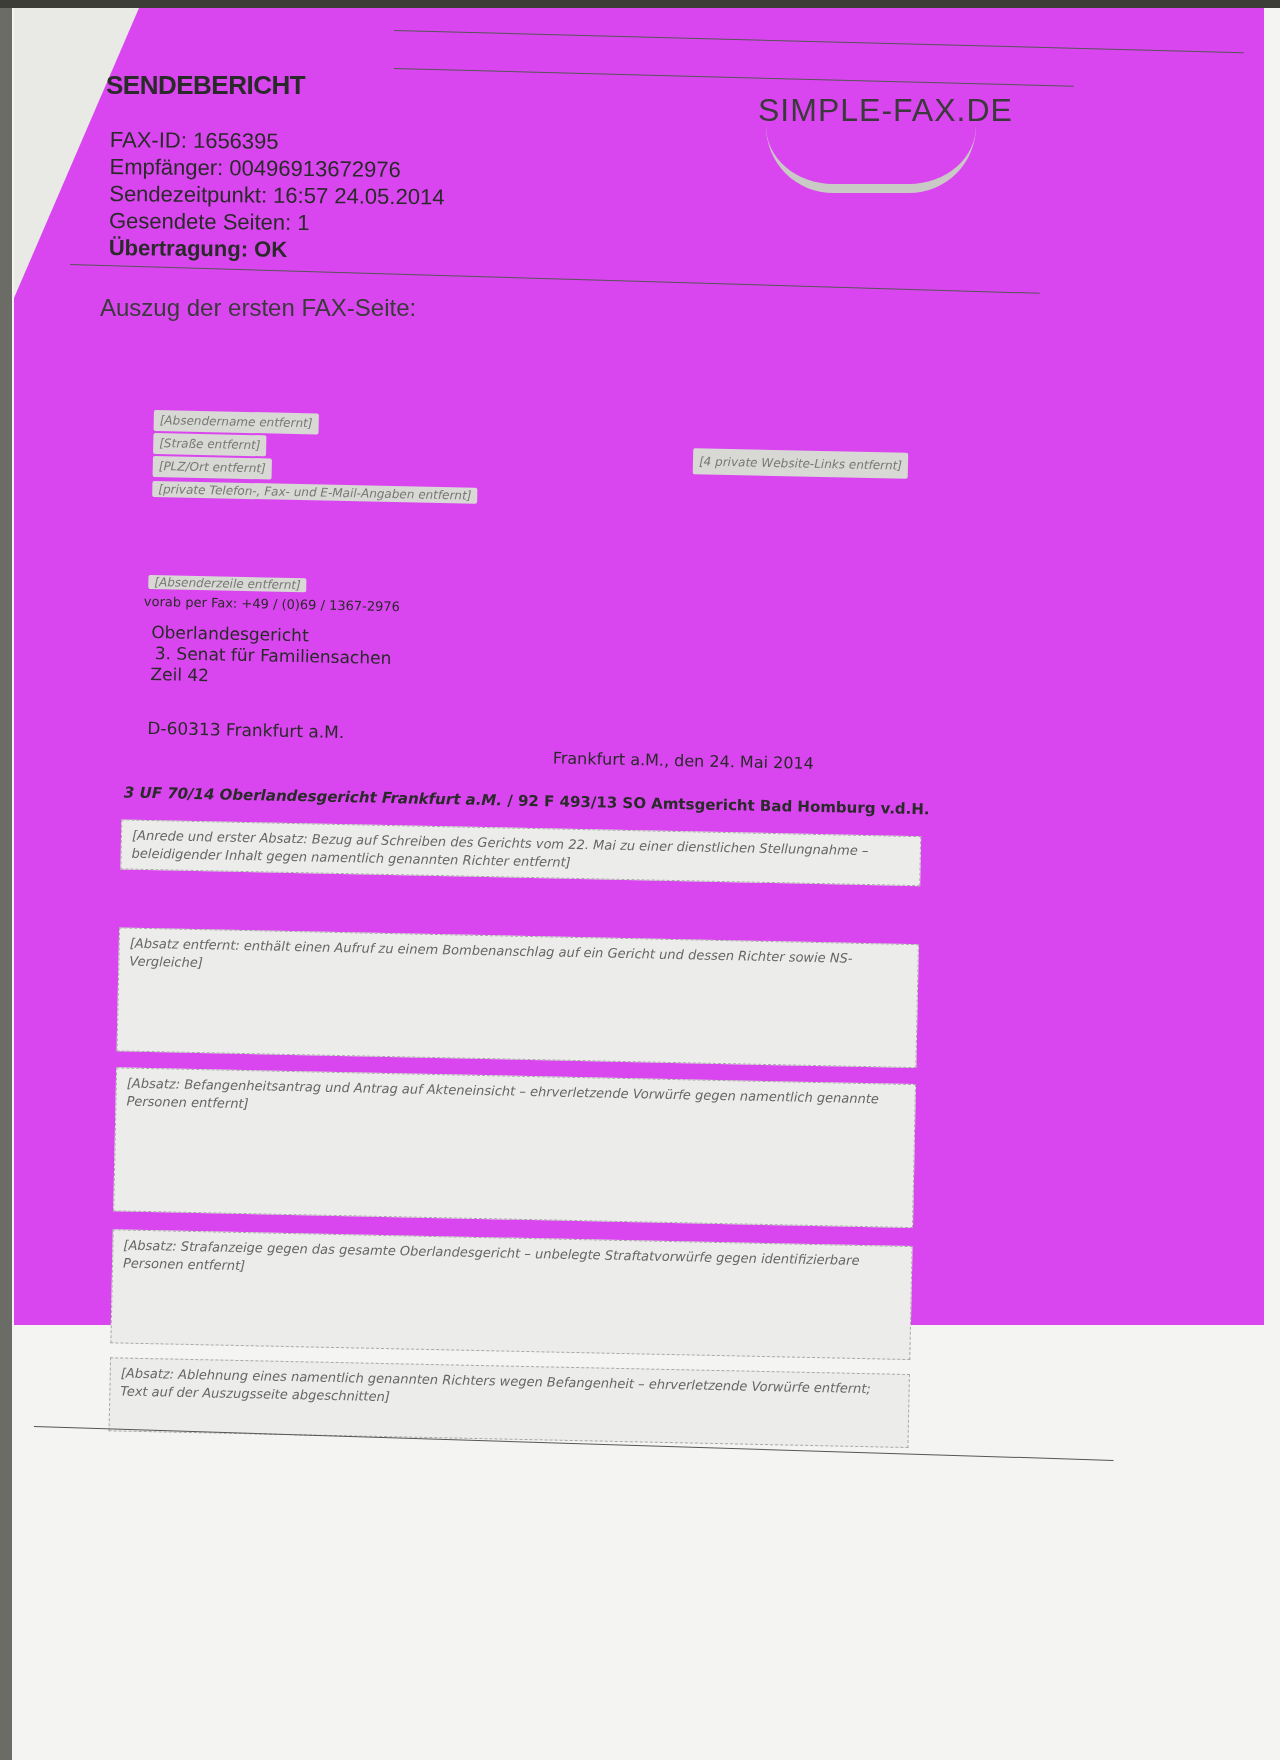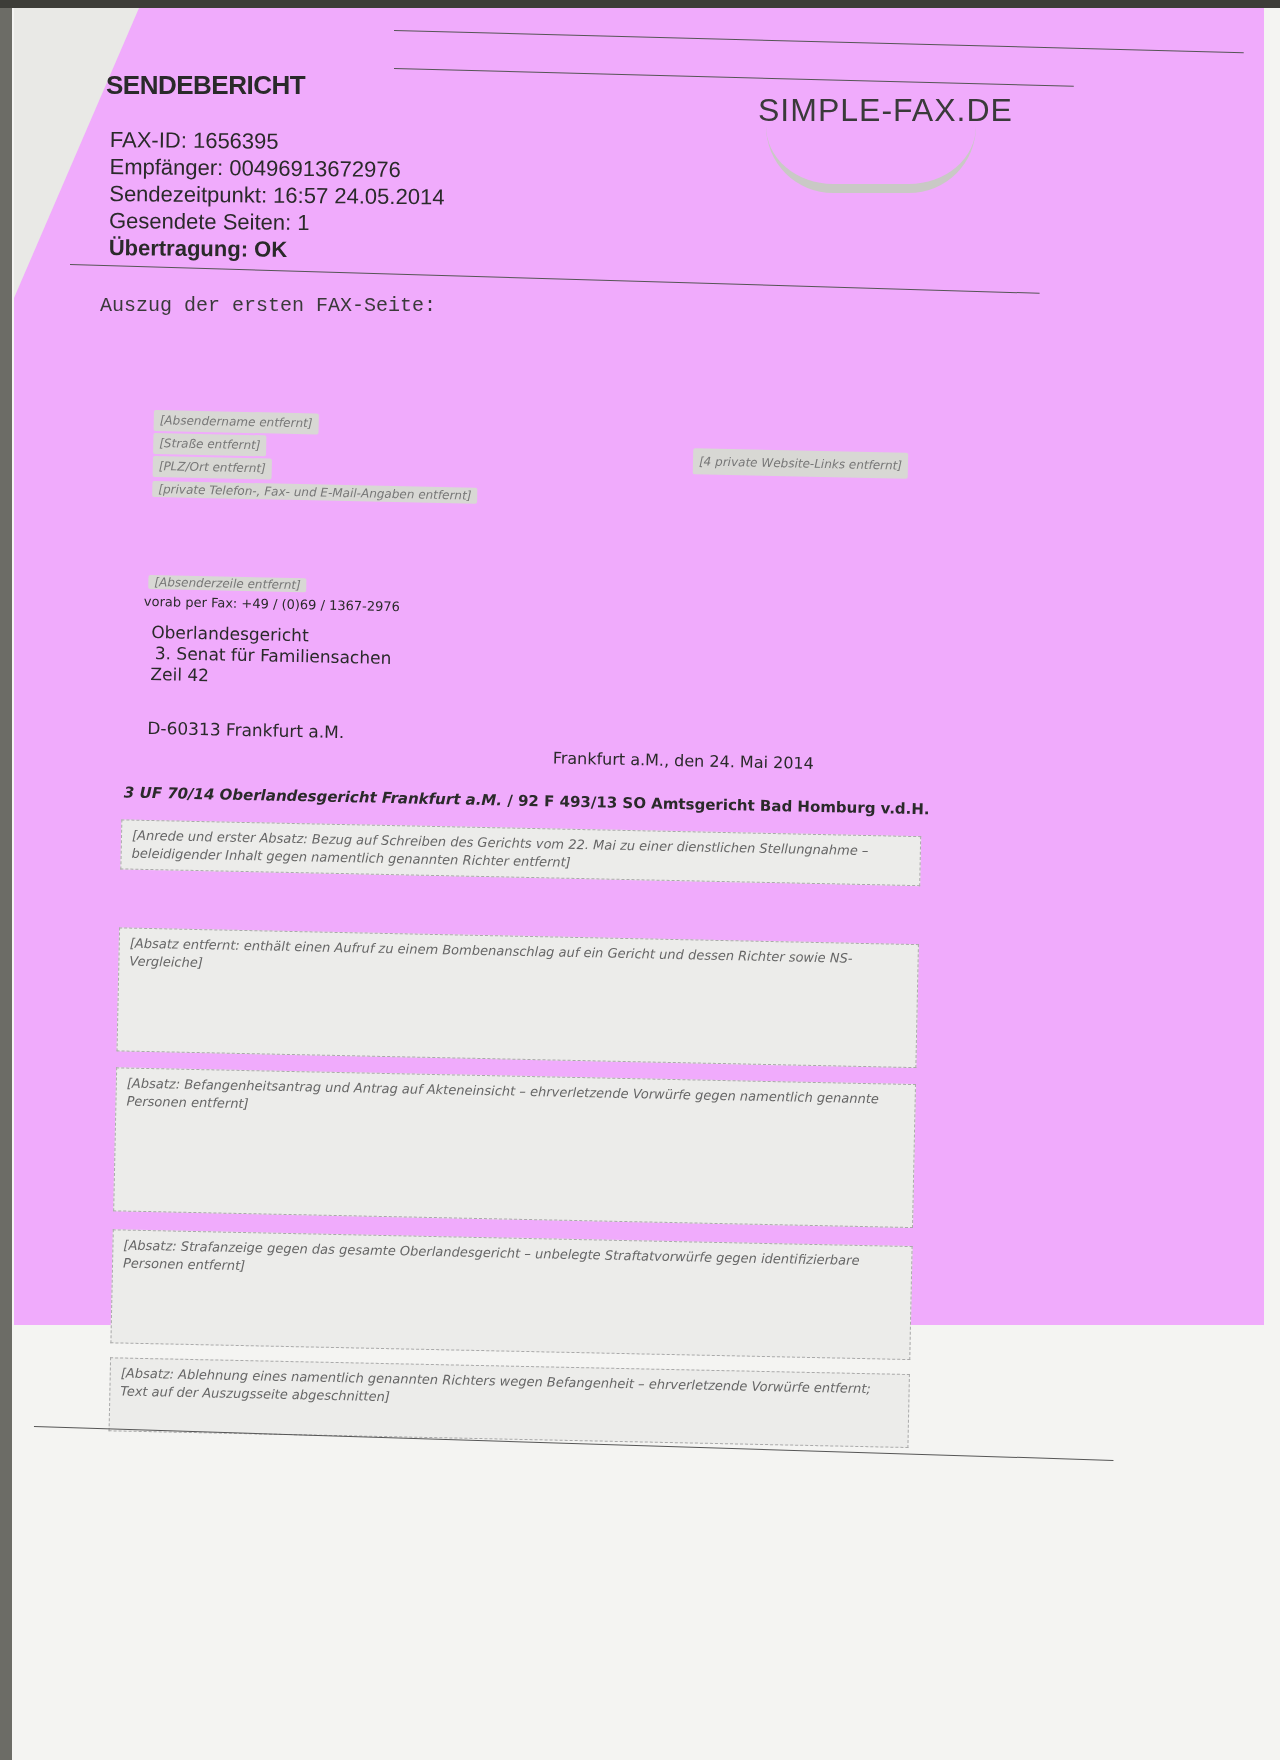--- a/index.html
+++ b/index.html
@@ -1,34 +1,34 @@
 <!DOCTYPE html>
 <html><head>
 <meta charset="utf-8">
 <style>
   html,body{margin:0;padding:0;}
   body{width:1280px;height:1760px;background:#f4f4f2;position:relative;overflow:hidden;
        font-family:"DejaVu Sans",sans-serif;color:#2a2a2a;}
   .scan-edge{position:absolute;left:0;top:0;width:12px;height:1760px;background:#6c6c66;}
   .scan-top{position:absolute;left:0;top:0;width:1280px;height:8px;background:#3d3d38;}
-  .page{position:absolute;left:14px;top:8px;width:1250px;height:1317px;background:#f0abfc;}
+  .page{position:absolute;left:14px;top:8px;width:1250px;height:1317px;background:#d946ef;}
   .fold{position:absolute;left:0;top:0;width:0;height:0;border-style:solid;
         border-width:0 0 290px 125px;border-color:transparent transparent transparent #e9e9e6;}
   .rule{position:absolute;height:1px;background:#555;}
   .report-title{position:absolute;left:92px;top:62px;font-size:26px;font-weight:bold;
                 font-family:"Liberation Sans",sans-serif;letter-spacing:-0.5px;}
   .report-fields{position:absolute;left:96px;top:118px;font-family:"Liberation Sans",sans-serif;
                  font-size:22px;line-height:27px;transform:rotate(0.6deg);transform-origin:left top;}
   .report-fields .bold{font-weight:bold;}
   .logo{position:absolute;left:744px;top:84px;font-family:Liberation Sans, sans-serif;
         font-size:32px;letter-spacing:1px;color:#3a3a3a;}
   .logo-swoosh{position:absolute;left:752px;top:118px;width:210px;height:58px;
                border-bottom:9px solid #c9c9c5;border-radius:0 0 110px 110px;}
-  .excerpt-label{position:absolute;left:86px;top:286px;font-family:Liberation Mono, monospace;
-                 font-size:20px;color:#3a3a3a;}
+  .excerpt-label{position:absolute;left:86px;top:286px;font-family:Liberation Sans, sans-serif;
+                 font-size:24px;color:#3a3a3a;}
   .doc{position:absolute;left:0;top:0;width:1250px;height:1752px;transform:rotate(1.2deg);
        transform-origin:140px 400px;}
   .sender{position:absolute;left:140px;top:400px;font-size:16px;line-height:20px;}
   .sender .big{font-size:17px;line-height:21px;}
   .sender .small{font-size:13px;line-height:16px;}
   .redact{display:inline-block;background:#d8d8d4;color:#777;font-style:italic;padding:0 6px;
           font-size:12px;border-radius:2px;}
   .links{position:absolute;left:680px;top:428px;font-size:15px;line-height:26px;}
   .return-addr{position:absolute;left:138px;top:566px;font-size:12.5px;text-decoration:underline;}
   .vorab{position:absolute;left:134px;top:586px;font-size:13px;}

